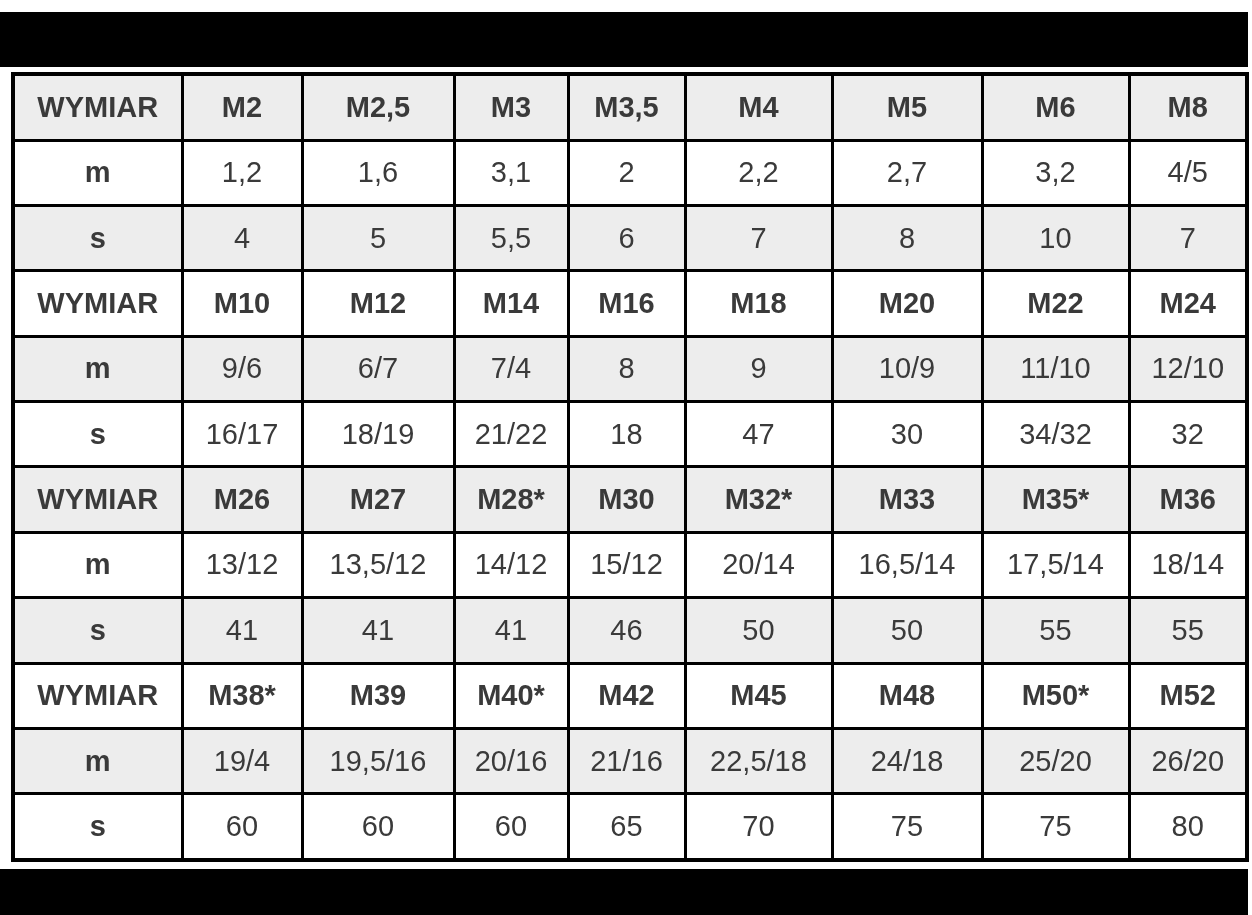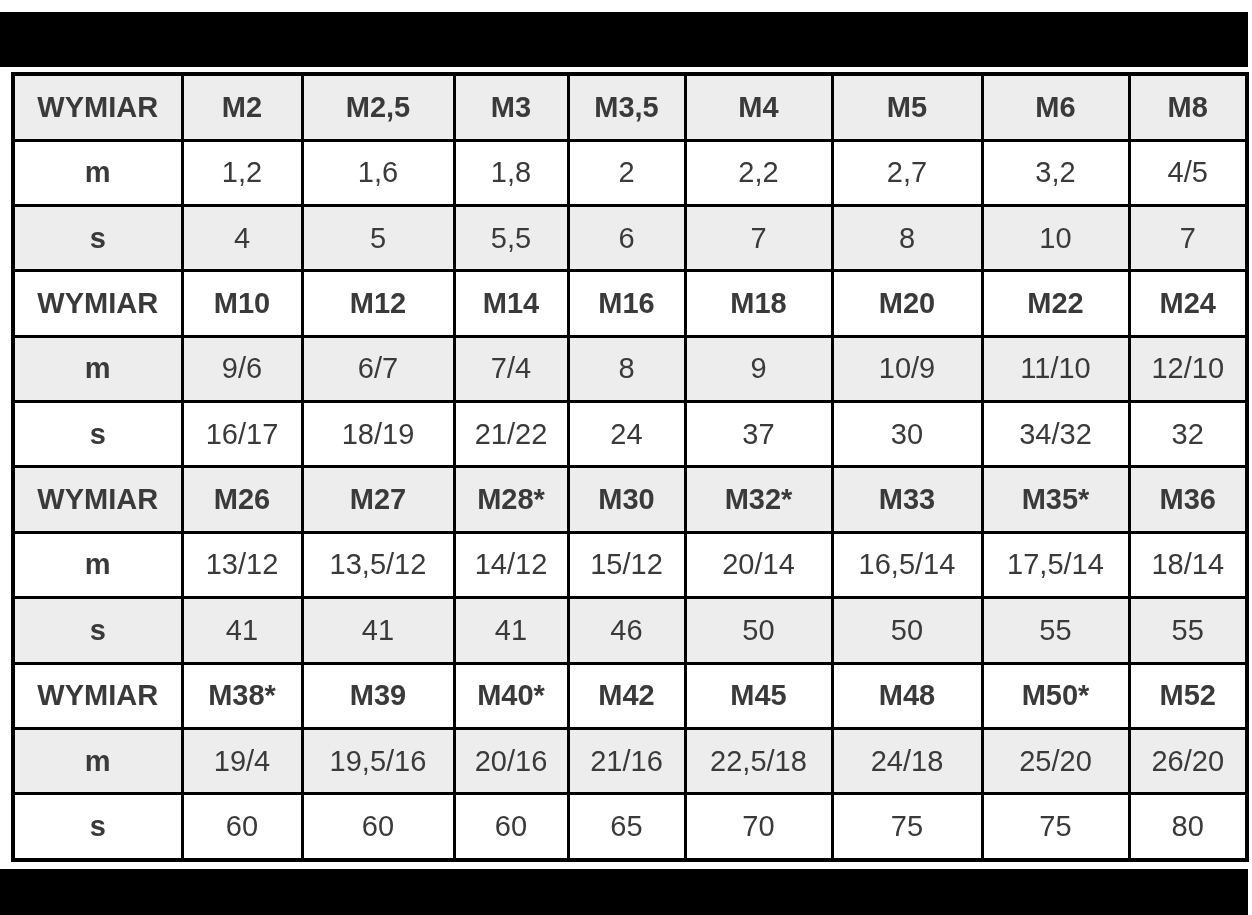--- a/index.html
+++ b/index.html
@@ -90,21 +90,21 @@
           <td>M3,5</td>
           <td>M4</td>
           <td>M5</td>
           <td>M6</td>
           <td>M8</td>
         </tr>
         <tr class="">
           <th class="rowlabel">m</th>
           <td>1,2</td>
           <td>1,6</td>
-          <td>1,8</td>
+          <td>3,1</td>
           <td>2</td>
           <td>2,2</td>
           <td>2,7</td>
           <td>3,2</td>
           <td>4/5</td>
         </tr>
         <tr class="stripe">
           <th class="rowlabel">s</th>
           <td>4</td>
           <td>5</td>
@@ -135,22 +135,22 @@
           <td>9</td>
           <td>10/9</td>
           <td>11/10</td>
           <td>12/10</td>
         </tr>
         <tr class="">
           <th class="rowlabel">s</th>
           <td>16/17</td>
           <td>18/19</td>
           <td>21/22</td>
-          <td>24</td>
-          <td>37</td>
+          <td>18</td>
+          <td>47</td>
           <td>30</td>
           <td>34/32</td>
           <td>32</td>
         </tr>
         <tr class="stripe hdr">
           <th class="rowlabel">WYMIAR</th>
           <td>M26</td>
           <td>M27</td>
           <td>M28*</td>
           <td>M30</td>

